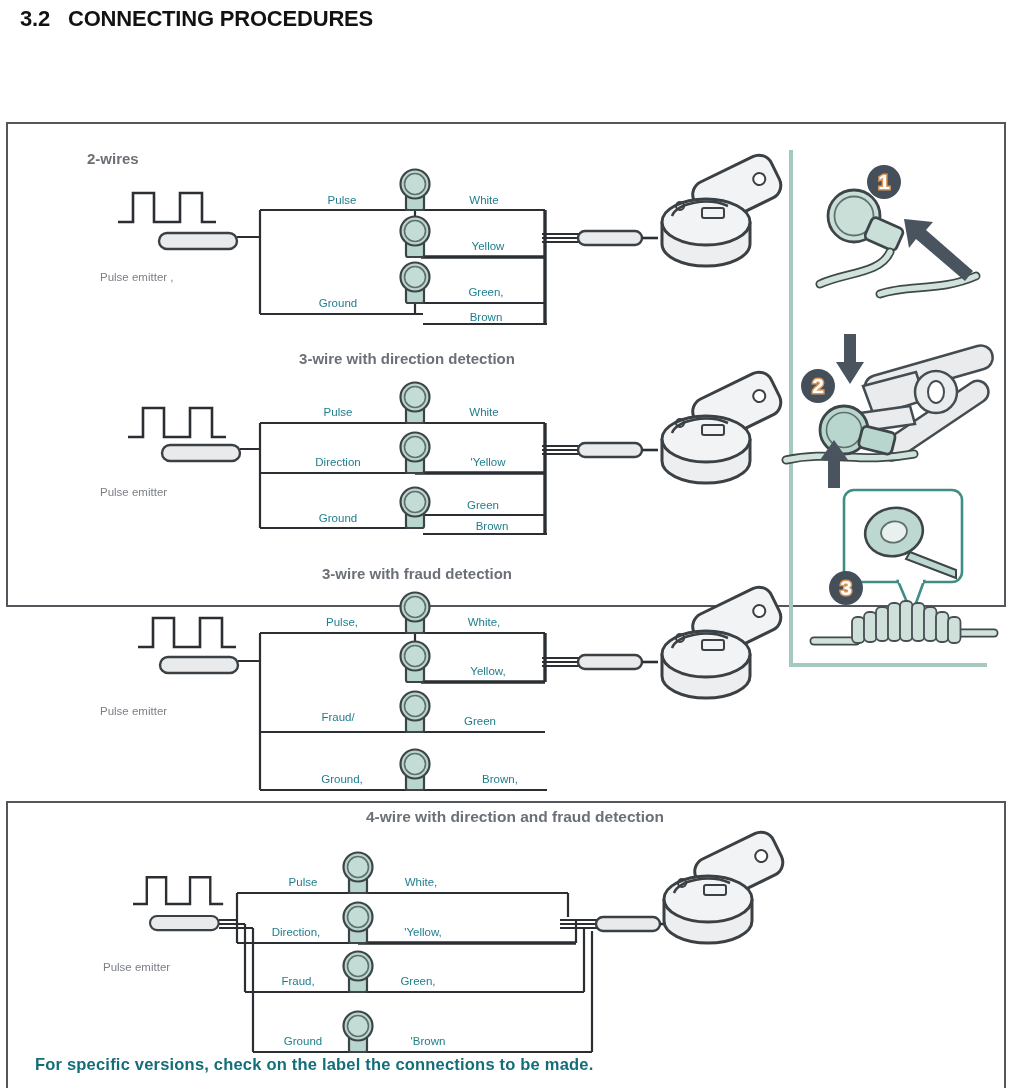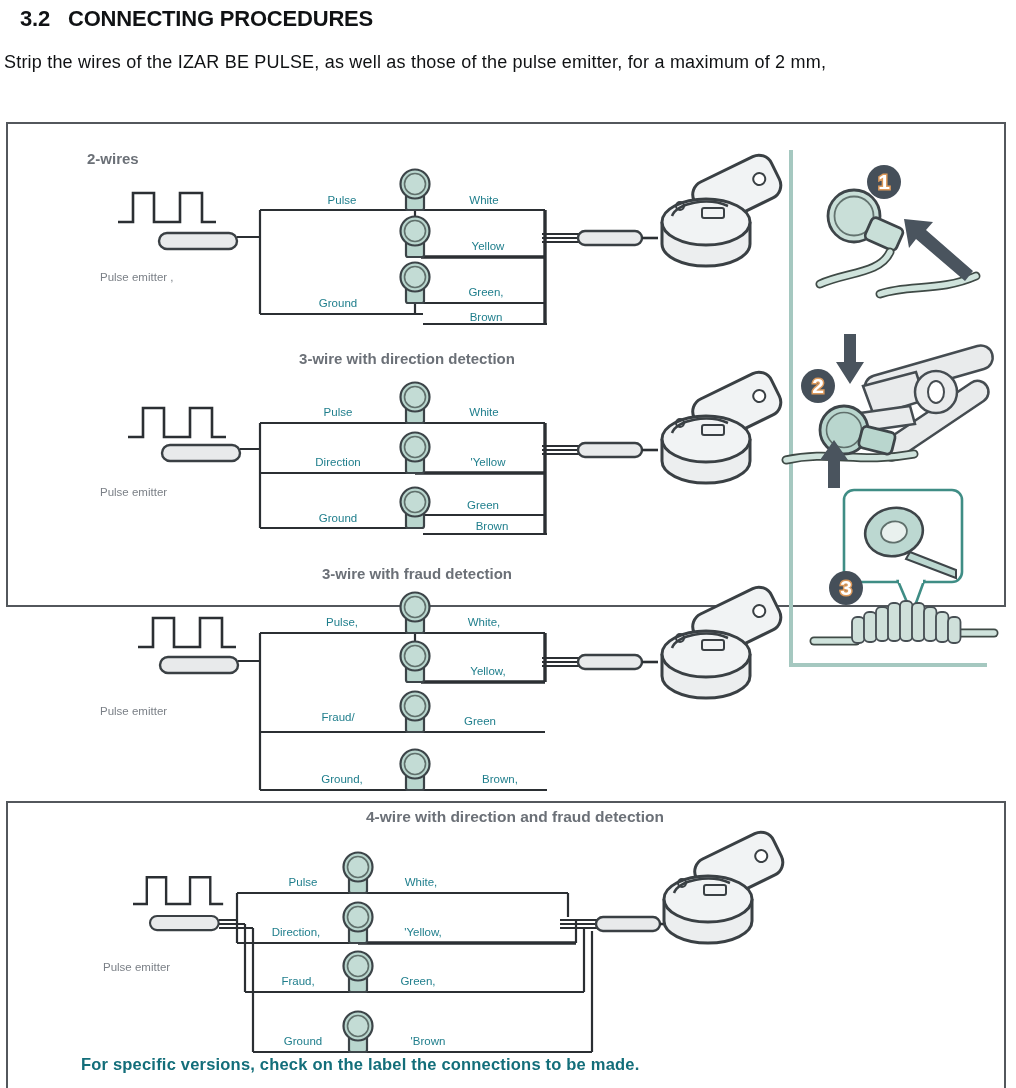--- a/index.html
+++ b/index.html
@@ -6,21 +6,21 @@
   body{
     width:1016px;height:1088px;overflow:hidden;position:relative;
     background:#ffffff;font-family:"Liberation Sans",sans-serif;color:#101214;
   }
   .heading{position:absolute;left:4px;top:6px;font-size:22px;font-weight:bold;letter-spacing:-0.2px;white-space:nowrap;}
   .heading .num{margin-right:18px;margin-left:16px;}
   .intro{position:absolute;left:4px;top:51px;font-size:18px;line-height:23px;letter-spacing:0.2px;white-space:nowrap;}
   .panel{position:absolute;left:6px;width:1000px;border:2px solid #53575c;background:#ffffff;box-sizing:border-box;}
   #panel-top{top:122px;height:485px;}
   #panel-bottom{top:801px;height:300px;}
-  .footer-note{position:absolute;left:27px;top:252px;font-size:16.5px;font-weight:bold;color:#136e7a;letter-spacing:0.2px;white-space:nowrap;margin-left:46px;}
+  .footer-note{position:absolute;left:27px;top:252px;font-size:16.5px;font-weight:bold;color:#136e7a;letter-spacing:0.2px;white-space:nowrap;}
   svg{display:block;}
   svg text{font-family:"Liberation Sans",sans-serif;}
   .wire{fill:none;stroke:#2b2f33;stroke-width:2.2;}
   .wire-thick{fill:none;stroke:#2b2f33;stroke-width:3.4;}
   .lbl{font-size:11.5px;fill:#1f7e8c;text-anchor:middle;}
   .elbl{font-size:11.5px;fill:#7b8087;text-anchor:start;}
   .dtitle{font-size:15px;font-weight:bold;fill:#6b7077;text-anchor:middle;}
   .dtitle-left{font-size:15px;font-weight:bold;fill:#6b7077;text-anchor:start;}
   .badge-num{font-size:21px;font-weight:bold;fill:#ffffff;stroke:#dd9a5c;stroke-width:3px;paint-order:stroke;text-anchor:middle;}
   .panel-line{fill:none;stroke:#a5c8c0;stroke-width:4;}
@@ -30,21 +30,20 @@
   .wire-core{fill:none;stroke:#cfe3dc;stroke-width:5.5;stroke-linecap:round;}
   .arrow{fill:#4a545e;stroke:none;}
 </style>
 </head>
 <body>
 
 <div class="heading">
   <span class="num">3.2</span><span>CONNECTING PROCEDURES</span>
 </div>
 <div class="intro">
-  <div>Strip the wires of the IZAR BE PULSE, as well as those of the pulse emitter, for a maximum of 2 mm,</div>
 </div>
 
 <div class="panel" id="panel-top">
 <svg width="996" height="673" viewBox="0 0 996 673">
   <defs>
     <g id="wave">
       <path class="wire" style="stroke-width:2.6" d="M0,0 h15 v-29 h21 v29 h26 v-29 h22 v29 h14"></path>
     </g>
     <g id="emitter">
       <rect x="0" y="0" width="78" height="16" rx="8" fill="#e8eaeb" stroke="#3a4044" stroke-width="2.4"></rect>

